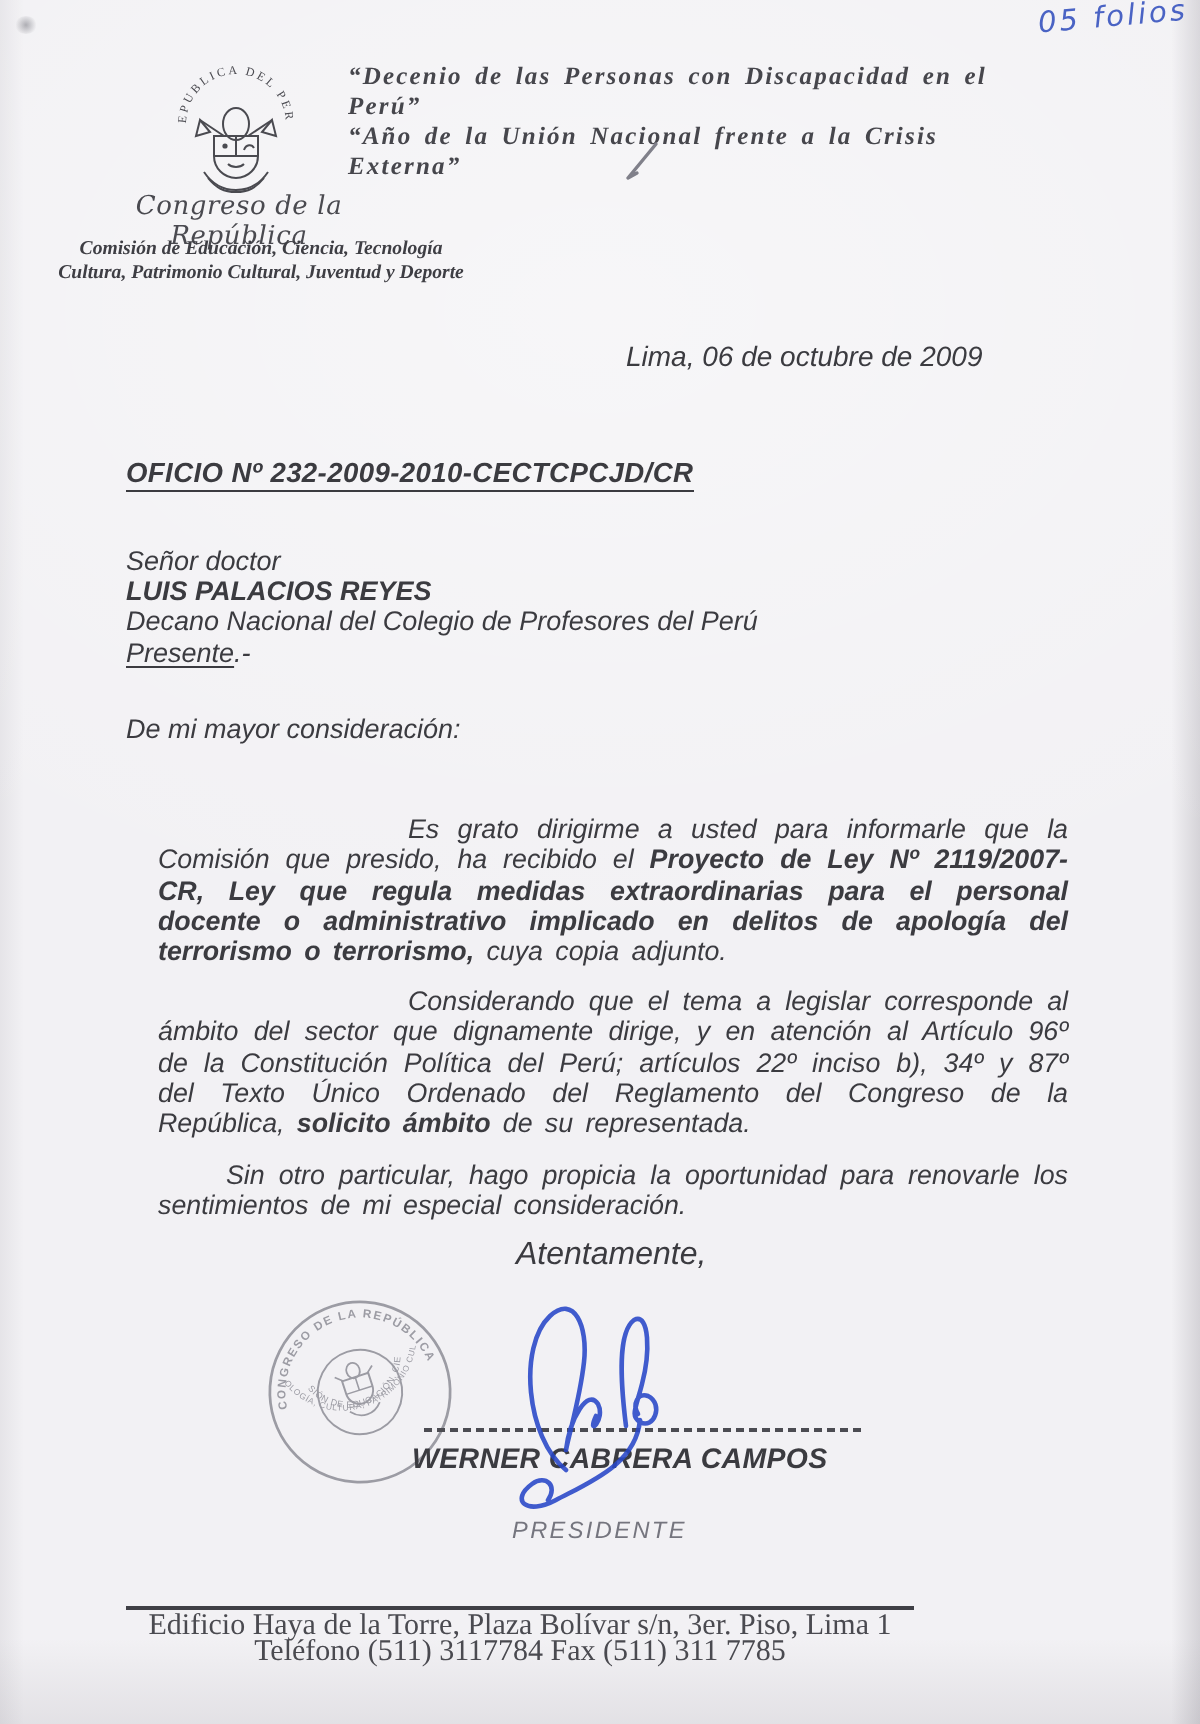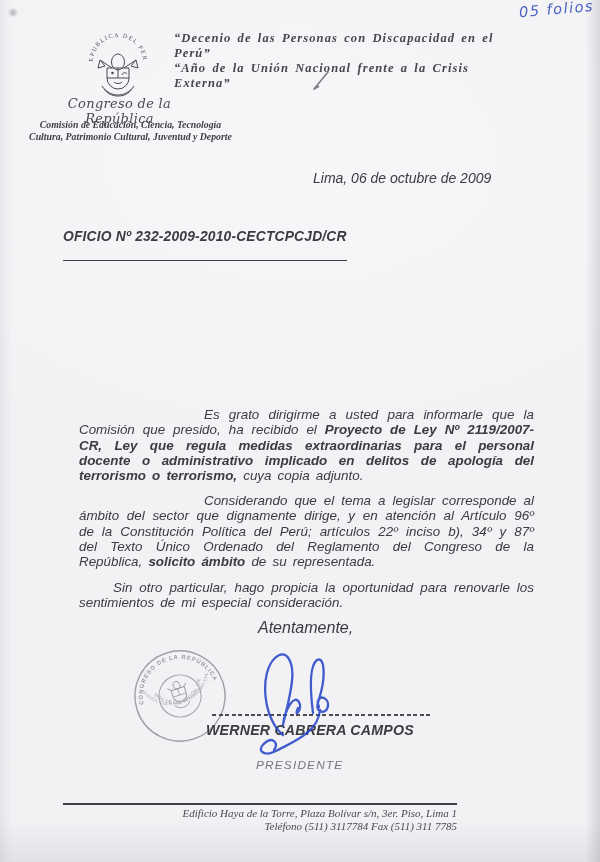--- a/index.html
+++ b/index.html
@@ -36,21 +36,21 @@
   }
   .commission{
     position:absolute;left:16px;top:119px;width:205px;text-align:center;
     font-family:"Liberation Serif",serif;font-style:italic;font-weight:bold;
     font-size:9.8px;line-height:11.5px;color:#3e3e44;margin-left:12px;
   }
   .pencil-mark{position:absolute;left:303px;top:68px;width:32px;height:32px;}
   
   .date-line{position:absolute;left:313px;top:170px;font-style:italic;font-size:14px;}
   .oficio{position:absolute;left:63px;top:229px;font-style:italic;font-weight:bold;font-size:13.8px;}
-  .oficio span{border-bottom:1.6px solid #3b3b40;padding-bottom:16px;letter-spacing:0.2px;}
+  .oficio span{border-bottom:1.6px solid #3b3b40;padding-bottom:1px;letter-spacing:0.2px;}
   .recipient{position:absolute;left:63px;top:273px;font-style:italic;font-size:13.5px;line-height:15.2px;}
   .recipient .bold{font-weight:bold;}
   .recipient .u{text-decoration:underline;text-underline-offset:2px;}
   .greeting{position:absolute;left:63px;top:357px;font-style:italic;font-size:13.5px;}
   .body-par{
     position:absolute;left:63px;width:455px;margin:16px;
     font-style:italic;font-size:13.4px;line-height:15.3px;
     text-align:justify;word-spacing:2.4px;color:#3b3b40;
   }
   .body-par b{font-weight:bold;}
@@ -63,22 +63,22 @@
   .sig-line{
     position:absolute;left:212px;top:714px;width:221px;height:2px;
     background:repeating-linear-gradient(90deg,#4c4c52 0 4px,rgba(0,0,0,0) 4px 6.5px);
   }
   .signer-name{position:absolute;left:206px;top:722px;width:230px;font-style:italic;font-weight:bold;font-size:14.2px;letter-spacing:0.2px;}
   .signer-title{position:absolute;left:256px;top:738px;font-style:italic;font-size:11.8px;color:#75757e;letter-spacing:1.2px;margin-top:20px;}
   .signature{position:absolute;left:233px;top:637px;width:135px;height:135px;}
   
   .footer-rule{position:absolute;left:63px;top:803px;width:394px;height:2px;background:#3f3f45;}
   .footer-text{
-    position:absolute;left:63px;top:807px;width:394px;text-align:right;
-    font-family:"Liberation Serif",serif;font-style:italic;font-size:11px;line-height:12.5px;color:#4a4a50;
+    position:absolute;left:63px;top:807px;width:394px;text-align:center;
+    font-family:"Liberation Serif",serif;font-size:15px;line-height:12.5px;color:#4a4a50;
   }
   .ink-line{stroke:#4a4a50;fill:none;stroke-width:1;}
   .seal-ink{fill:#8a8a93;}
   .seal-line{stroke:#8a8a93;fill:none;}
 </style>
 </head>
 <body>
 
 <div class="page">
 
@@ -120,21 +120,28 @@
   <svg class="pencil-mark" viewBox="0 0 32 32">
     <path d="M 25,4 L 11,21 M 11,21 L 15.5,18.5" stroke="#80808a" stroke-width="1.7" fill="none" stroke-linecap="round"></path>
   </svg>
 
   <div class="date-line">Lima, 06 de octubre de 2009</div>
 
   <div class="oficio">
     <span>OFICIO Nº 232-2009-2010-CECTCPCJD/CR</span>
   </div>
 
+  <div class="recipient">
+    <div>Señor doctor</div>
+    <div class="bold">LUIS PALACIOS REYES</div>
+    <div>Decano Nacional del Colegio de Profesores del Perú</div>
+    <div><span class="u">Presente</span><span>.-</span></div>
+  </div>
 
+  <div class="greeting">De mi mayor consideración:</div>
 
   <p class="body-par p1"><span>Es grato dirigirme a usted para informarle que la Comisión que presido, ha recibido el </span><b>Proyecto de Ley Nº 2119/2007-CR, Ley que regula medidas extraordinarias para el personal docente o administrativo implicado en delitos de apología del terrorismo o terrorismo,</b><span> cuya copia adjunto.</span></p>
 
   <p class="body-par p2"><span>Considerando que el tema a legislar corresponde al ámbito del sector que dignamente dirige, y en atención al Artículo 96º de la Constitución Política del Perú; artículos 22º inciso b), 34º y 87º del Texto Único Ordenado del Reglamento del Congreso de la República, </span><b>solicito ámbito</b><span> de su representada.</span></p>
 
   <p class="body-par p3">Sin otro particular, hago propicia la oportunidad para renovarle los sentimientos de mi especial consideración.</p>
 
   <div class="closing">Atentamente,</div>
 
   <svg class="seal" viewBox="0 0 100 100">

